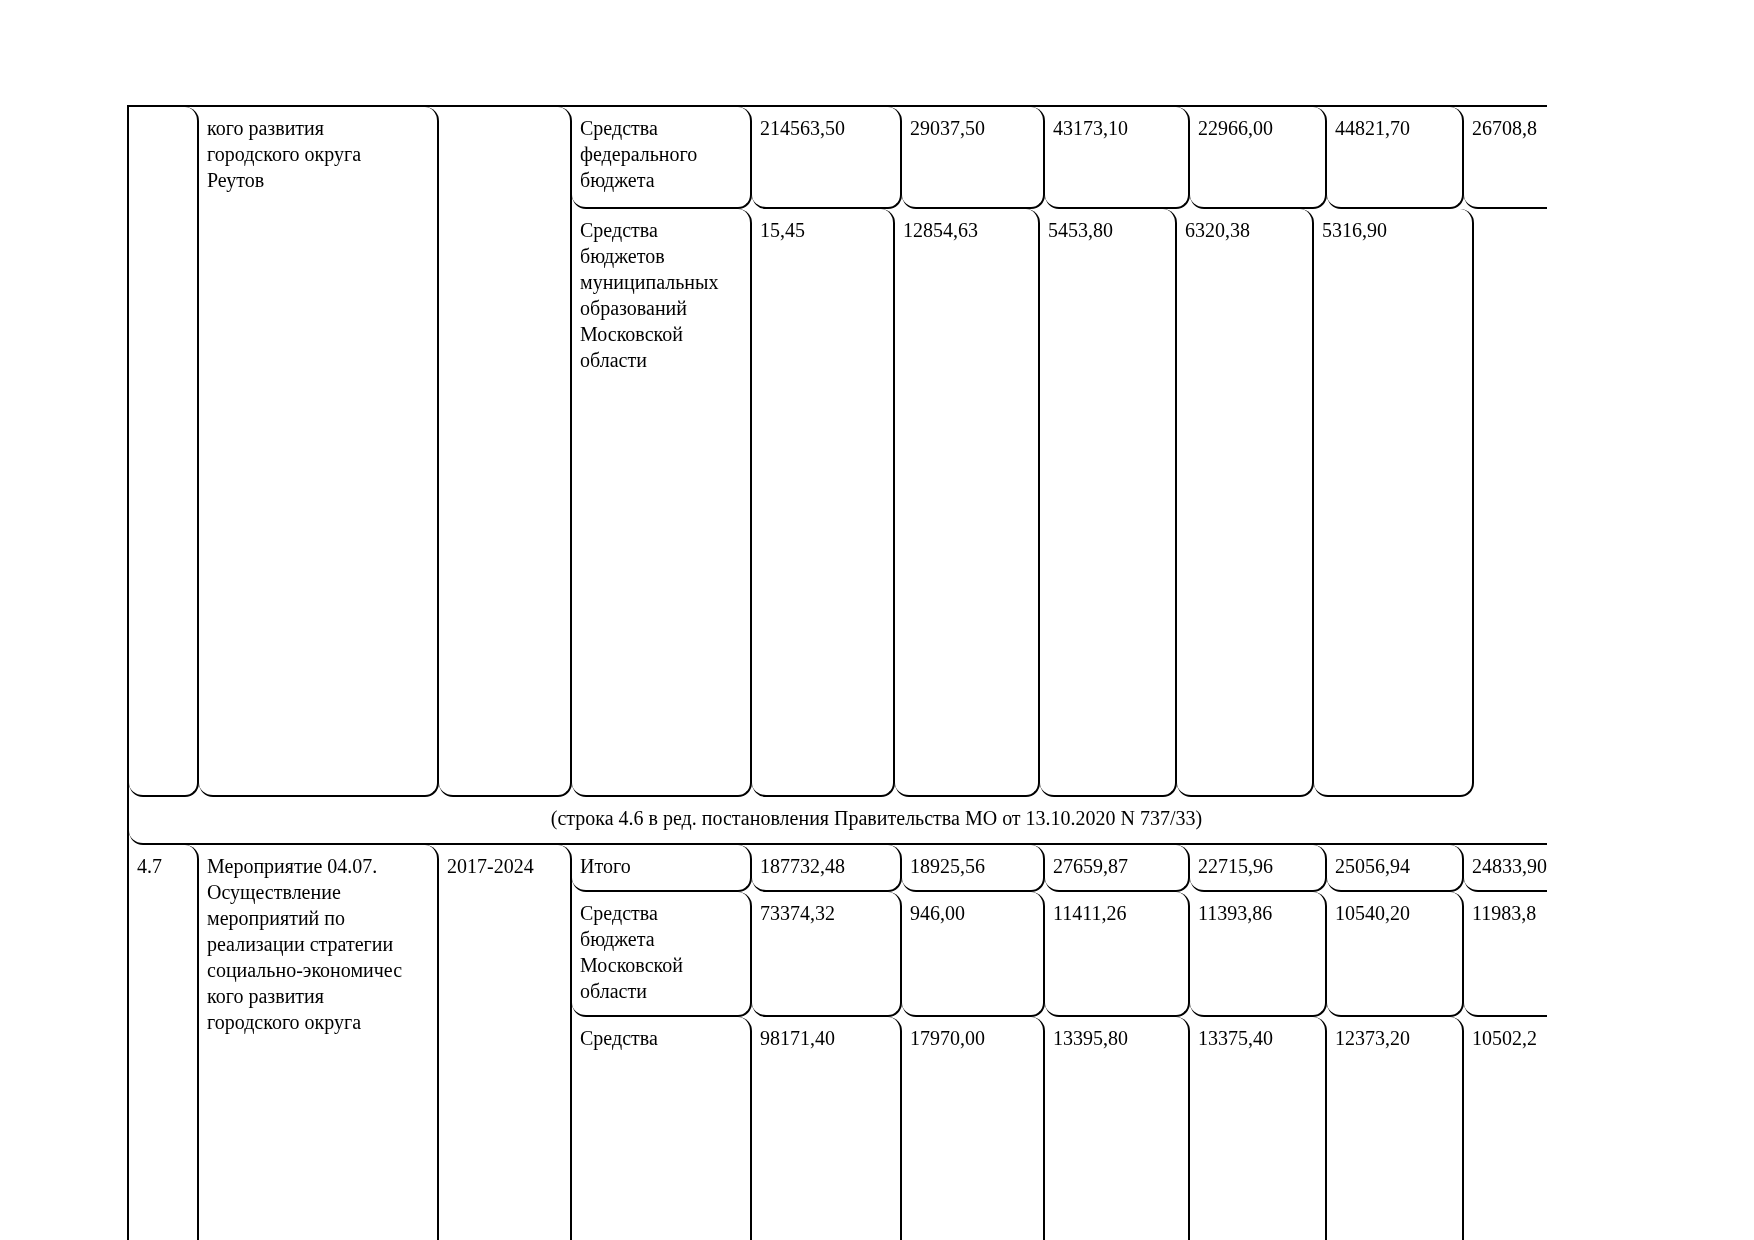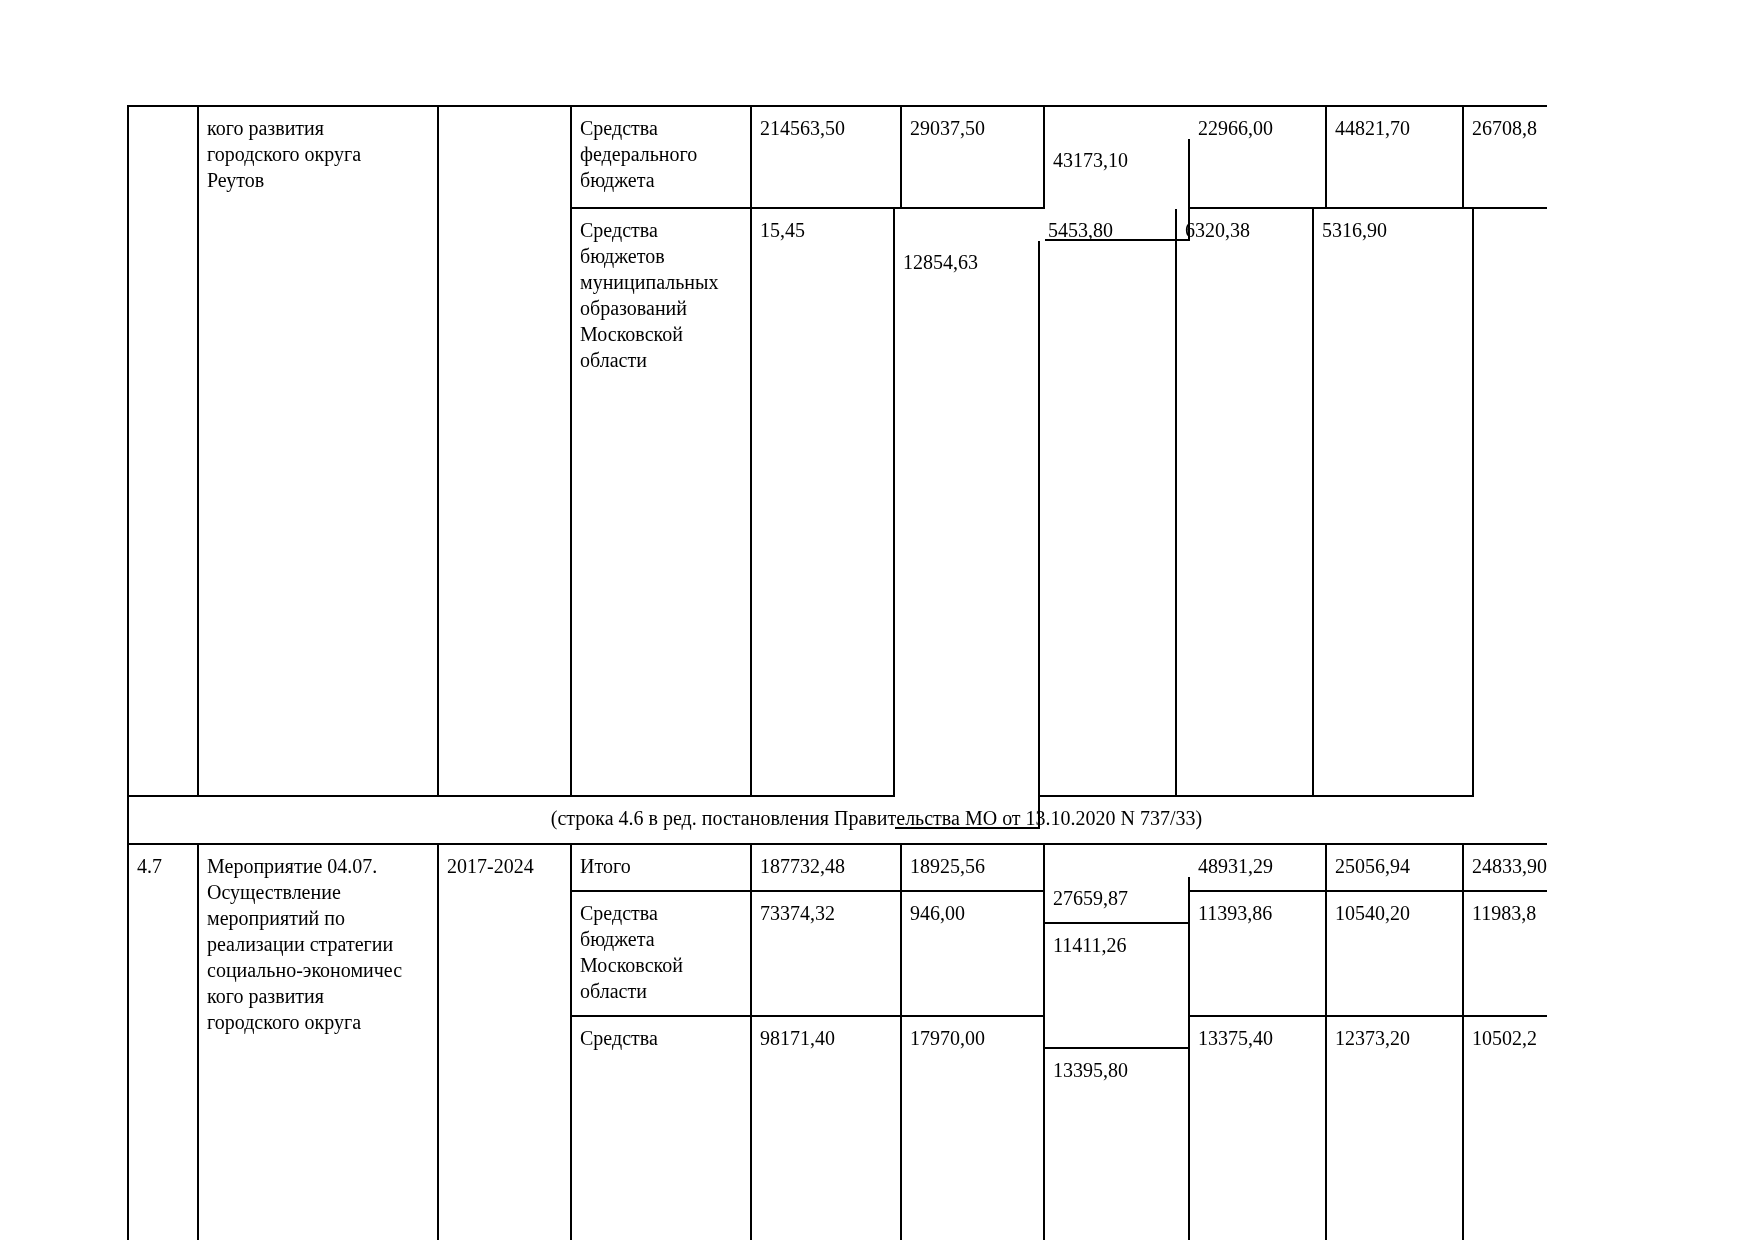--- a/index.html
+++ b/index.html
@@ -37,30 +37,31 @@
   }
   .cell {
     box-sizing: border-box;
     border-right: 2px solid #000;
     border-bottom: 2px solid #000;
     padding: 8px 6px 0 8px;
     line-height: 26px;
     overflow: hidden;
     flex: 0 0 auto;
     height: 100%;
+    border-radius: 14px;
   }
   .pre { white-space: pre-line; }
   .num { white-space: nowrap; }
   .c1  { width: 70px; }
   .c2  { width: 240px; }
   .c3  { width: 133px; }
   .c4  { width: 180px; }
   .c5  { width: 150px; }
   .c6  { width: 143px; }
-  .c7  { width: 145px; margin-top: 32px; }
+  .c7  { width: 145px; }
   .c8  { width: 137px; }
   .c9  { width: 137px; }
   .c10 { width: 160px; }
   .cfull { width: 1495px; text-align: center; }
   .sectionA { height: 690px; }
   .noteRow  { height: 48px; }
   .sectionC { height: 472px; }
   .hA1 { height: 102px; }
   .hA2 { height: 588px; }
   .hC1 { height: 47px; }
@@ -120,21 +121,21 @@
 социально-экономичес
 кого развития
 городского округа</div>
       <div class="cell c3">2017-2024</div>
       <div class="col">
         <div class="row hC1">
           <div class="cell c4 pre">Итого</div>
           <div class="cell c5 num">187732,48</div>
           <div class="cell c6 num">18925,56</div>
           <div class="cell c7 num">27659,87</div>
-          <div class="cell c8 num">48931,29</div>
+          <div class="cell c8 num">22715,96</div>
           <div class="cell c9 num">25056,94</div>
           <div class="cell c10 num">24833,90</div>
         </div>
         <div class="row hC2">
           <div class="cell c4 pre">Средства
 бюджета
 Московской
 области</div>
           <div class="cell c5 num">73374,32</div>
           <div class="cell c6 num">946,00</div>

